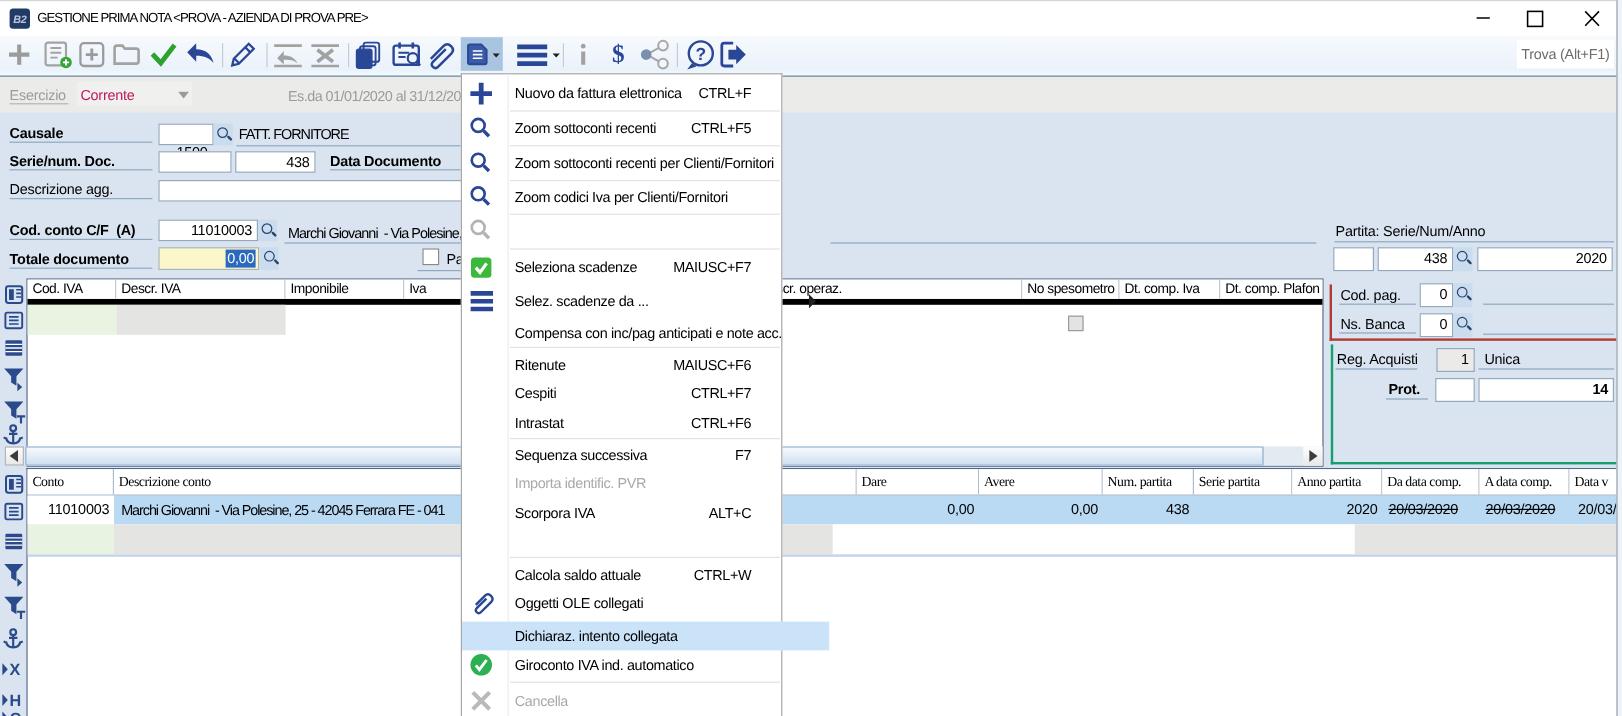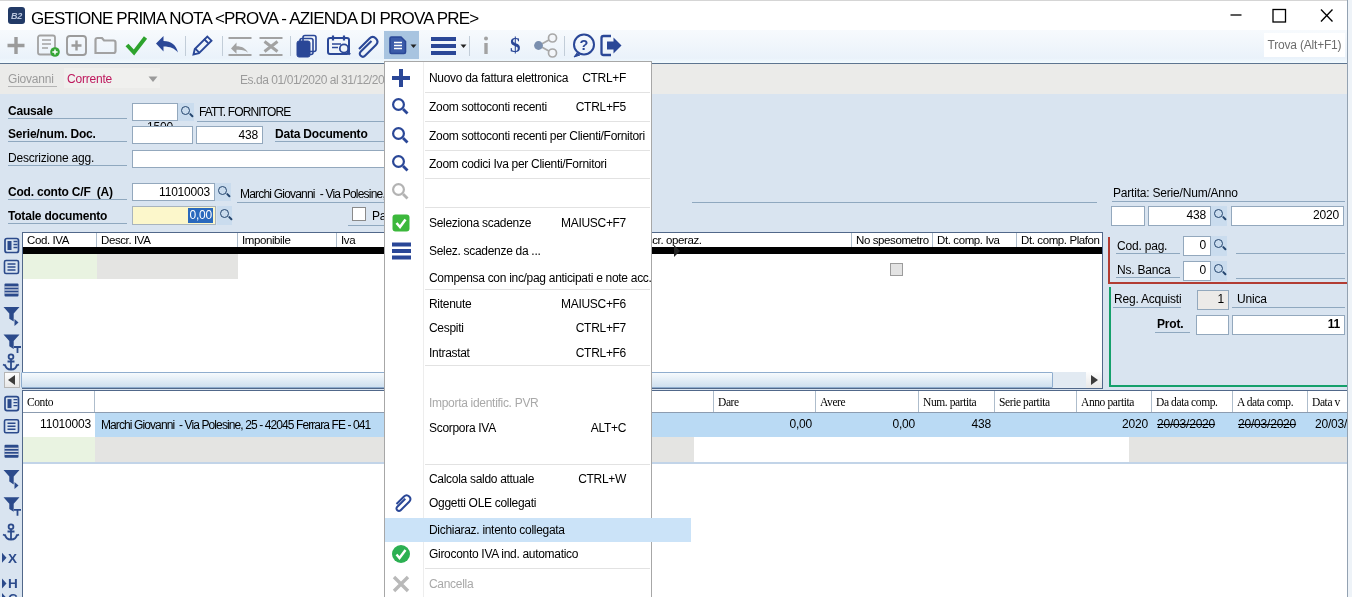--- a/index.html
+++ b/index.html
@@ -24,21 +24,21 @@
   .mico{position:absolute;left:0;width:32px;display:flex;align-items:center;justify-content:center;height:24px;}
   .dis{color:#a9a9a9;}
 </style>
 </head>
 <body>
 <div id="app">
 
   <div class="abs" style="left:0;top:0;width:1352px;height:30px;background:#fff;border-top:1px solid #d5d5d5;"></div>
   <div class="abs" style="left:8px;top:7px;width:17px;height:17px;background:#223a66;border-radius:3px;"></div>
   <div class="abs" style="left:8px;top:7px;width:17px;height:17px;color:#b9c6de;font-size:9px;font-weight:bold;font-style:italic;display:flex;align-items:center;justify-content:center;">B2</div>
-  <div class="abs" style="left:31px;top:9px;font-size:17px;letter-spacing:-0.8px;">GESTIONE PRIMA NOTA &lt;PROVA - AZIENDA DI PROVA PRE&gt;</div>
+  <div class="abs" style="left:31px;top:9px;font-size:11px;letter-spacing:-0.8px;">GESTIONE PRIMA NOTA &lt;PROVA - AZIENDA DI PROVA PRE&gt;</div>
 
   <svg class="abs" style="left:1222px;top:0;" width="120" height="30">
     <line x1="8.5" y1="15" x2="19.5" y2="15" stroke="#000" stroke-width="1.3"></line>
     <rect x="51" y="9.5" width="12.5" height="12.5" fill="none" stroke="#000" stroke-width="1.3"></rect>
     <line x1="99" y1="9.5" x2="110.5" y2="21.5" stroke="#000" stroke-width="1.3"></line>
     <line x1="110.5" y1="9.5" x2="99" y2="21.5" stroke="#000" stroke-width="1.3"></line>
   </svg>
 
   <div class="abs" style="left:0;top:30px;width:1352px;height:34px;background:linear-gradient(#f7fafd,#eaf2fa 85%,#f2fbff);box-sizing:border-box;border-bottom:1.5px solid #5d7590;"></div>
 
@@ -123,21 +123,21 @@
       </g>
     <text x="579.5" y="20" font-family="Liberation Sans" font-size="14.5" font-weight="bold" fill="#2a4797">?</text>
 
     <path d="M611 6h-7.5q-2 0-2 2v15q0 2 2 2h7.5" stroke="#2a4797" stroke-width="2.3"></path>
     <path d="M607 11.5h6.5V7.5l8 8-8 8v-4h-6.5z" fill="#2a4797"></path>
   </svg>
   <div class="abs" style="left:1264px;top:33px;width:81px;height:24px;background:#fff;color:#6d6d6d;font-size:12px;display:flex;align-items:center;justify-content:center;">Trova (Alt+F1)</div>
 
   <div class="abs" style="left:0;top:64px;width:1352px;height:30px;background:#ebebe9;"></div>
   <div class="abs" style="left:64px;top:68px;width:96px;height:20px;background:#f0f0ee;"></div>
-  <div class="abs" style="left:8px;top:72px;color:#9b9b9b;">Giovanni</div>
+  <div class="abs" style="left:8px;top:72px;color:#9b9b9b;">Esercizio</div>
   <div class="abs" style="left:8px;top:86px;width:49px;border-bottom:1px solid #b4b4b4;"></div>
   <div class="abs" style="left:67px;top:72px;color:#be185d;">Corrente</div>
   <svg class="abs" style="left:148px;top:76px;" width="10" height="7">
       <path d="M0.5 0.5l4.5 5.5 4.5-5.5z" fill="#9b9b9b"></path>
     </svg>
   <div class="abs" style="left:240px;top:73px;color:#9b9b9b;letter-spacing:-0.45px;">Es.da 01/01/2020 al 31/12/2020</div>
 
   <div class="abs" style="left:0;top:94px;width:1352px;height:503px;background:#d9e4f0;"></div>
   <div id="form">
 
@@ -174,21 +174,21 @@
     </div>
     <div class="mag" style="left:217px;top:206px;width:15px;height:19px;"></div>
     <div class="abs" style="left:352px;top:207px;width:14px;height:14px;box-sizing:border-box;background:#fff;border:1.5px solid #8a8a8a;"></div>
     <div class="abs" style="left:372px;top:209px;">Pagato</div>
     <div class="ul" style="left:348px;top:208px;width:40px;height:17px;"></div>
   </div>
 
   <div id="toptable">
     <div class="abs" style="left:22px;top:232px;width:1081px;height:157px;background:#fff;border:1px solid #51688a;box-sizing:border-box;"></div>
 
-    <div class="abs" style="left:23px;top:233px;width:1079px;height:21px;border-bottom:7px solid #000000;box-sizing:border-box;">
+    <div class="abs" style="left:23px;top:233px;width:1079px;height:21px;border-bottom:5px solid #000000;box-sizing:border-box;">
       <div class="hdrcell" style="left:0;width:74px;">Cod. IVA</div>
       <div class="hdrcell" style="left:74px;width:141px;">Descr. IVA</div>
       <div class="hdrcell" style="left:215px;width:99px;">Imponibile</div>
       <div class="hdrcell" style="left:314px;width:200px;">Iva</div>
       <div class="hdrcell" style="left:514px;width:315px;padding-left:96px;">Descr. operaz.</div>
       <div class="hdrcell" style="left:829px;width:81px;">No spesometro</div>
       <div class="hdrcell" style="left:910px;width:84px;">Dt. comp. Iva</div>
       <div class="hdrcell" style="left:994px;width:85px;border-right:none;">Dt. comp. Plafon</div>
     </div>
 
@@ -230,28 +230,29 @@
 
     <div class="abs" style="left:1109px;top:287px;width:239px;height:98px;border-left:2px solid #15a06b;border-bottom:2px solid #15a06b;"></div>
     <div class="abs" style="left:1114px;top:292px;">Reg. Acquisti</div>
     <div class="ul" style="left:1113px;top:291px;width:68px;height:16px;"></div>
     <div class="inp num" style="left:1197px;top:290px;width:32px;height:20px;background:#eceae8;padding-top:1px;">1</div>
     <div class="abs" style="left:1237px;top:292px;">Unica</div>
     <div class="ul" style="left:1232px;top:291px;width:113px;height:16px;"></div>
     <div class="lbl" style="left:1157px;top:317px;">Prot.</div>
     <div class="ul" style="left:1155px;top:316px;width:35px;height:16px;"></div>
     <div class="inp" style="left:1196px;top:315px;width:33px;height:20px;"></div>
-    <div class="inp num" style="left:1232px;top:315px;width:113px;height:20px;font-weight:bold;padding-top:1px;">11</div>
+    <div class="inp num" style="left:1232px;top:315px;width:113px;height:20px;font-weight:bold;padding-top:1px;">14</div>
   </div>
 
   <div id="bottomtable">
     <div class="abs" style="left:22px;top:390px;width:1330px;height:207px;background:#fff;border:1px solid #51688a;border-right:none;border-bottom:none;box-sizing:border-box;"></div>
 
     <div class="abs" style="left:23px;top:391px;width:1329px;height:22px;border-bottom:1px solid #8c9cb0;box-sizing:border-box;font-family:Liberation Serif, serif;">
       <div class="hdrcell" style="left:0;width:72px;">Conto</div>
+      <div class="hdrcell" style="left:72px;width:300px;">Descrizione conto</div>
       <div class="hdrcell" style="left:372px;width:319px;">Descr. movimento</div>
       <div class="hdrcell" style="left:691px;width:102px;">Dare</div>
       <div class="hdrcell" style="left:793px;width:103px;">Avere</div>
       <div class="hdrcell" style="left:896px;width:76px;">Num. partita</div>
       <div class="hdrcell" style="left:972px;width:82px;">Serie partita</div>
       <div class="hdrcell" style="left:1054px;width:75px;">Anno partita</div>
       <div class="hdrcell" style="left:1129px;width:81px;">Da data comp.</div>
       <div class="hdrcell" style="left:1210px;width:75px;">A data comp.</div>
       <div class="hdrcell" style="left:1285px;width:44px;border-right:none;">Data v</div>
     </div>
@@ -337,20 +338,21 @@
     <div class="mi" style="top:4px;">Nuovo da fattura elettronica<span class="sc">CTRL+F</span></div>
     <div class="mi" style="top:33px;">Zoom sottoconti recenti<span class="sc">CTRL+F5</span></div>
     <div class="mi" style="top:62px;">Zoom sottoconti recenti per Clienti/Fornitori</div>
     <div class="mi" style="top:90px;">Zoom codici Iva per Clienti/Fornitori</div>
     <div class="mi" style="top:149px;">Seleziona scadenze<span class="sc">MAIUSC+F7</span></div>
     <div class="mi" style="top:177px;">Selez. scadenze da ...</div>
     <div class="mi" style="top:204px;">Compensa con inc/pag anticipati e note acc.</div>
     <div class="mi" style="top:230px;">Ritenute<span class="sc">MAIUSC+F6</span></div>
     <div class="mi" style="top:254px;">Cespiti<span class="sc">CTRL+F7</span></div>
     <div class="mi" style="top:279px;">Intrastat<span class="sc">CTRL+F6</span></div>
+    <div class="mi" style="top:305px;">Sequenza successiva<span class="sc">F7</span></div>
     <div class="mi dis" style="top:329px;">Importa identific. PVR</div>
     <div class="mi" style="top:354px;">Scorpora IVA<span class="sc">ALT+C</span></div>
     <div class="mi" style="top:405px;">Calcola saldo attuale<span class="sc">CTRL+W</span></div>
     <div class="mi" style="top:429px;">Oggetti OLE collegati</div>
     <div class="mi" style="top:456px;">Dichiaraz. intento collegata</div>
     <div class="mi" style="top:480px;">Giroconto IVA ind. automatico</div>
     <div class="mi dis" style="top:510px;">Cancella</div>
 
     <svg class="abs" style="left:289px;top:183px;" width="7" height="12">
         <path d="M0 0l6 6-6 6z" fill="#222"></path>

